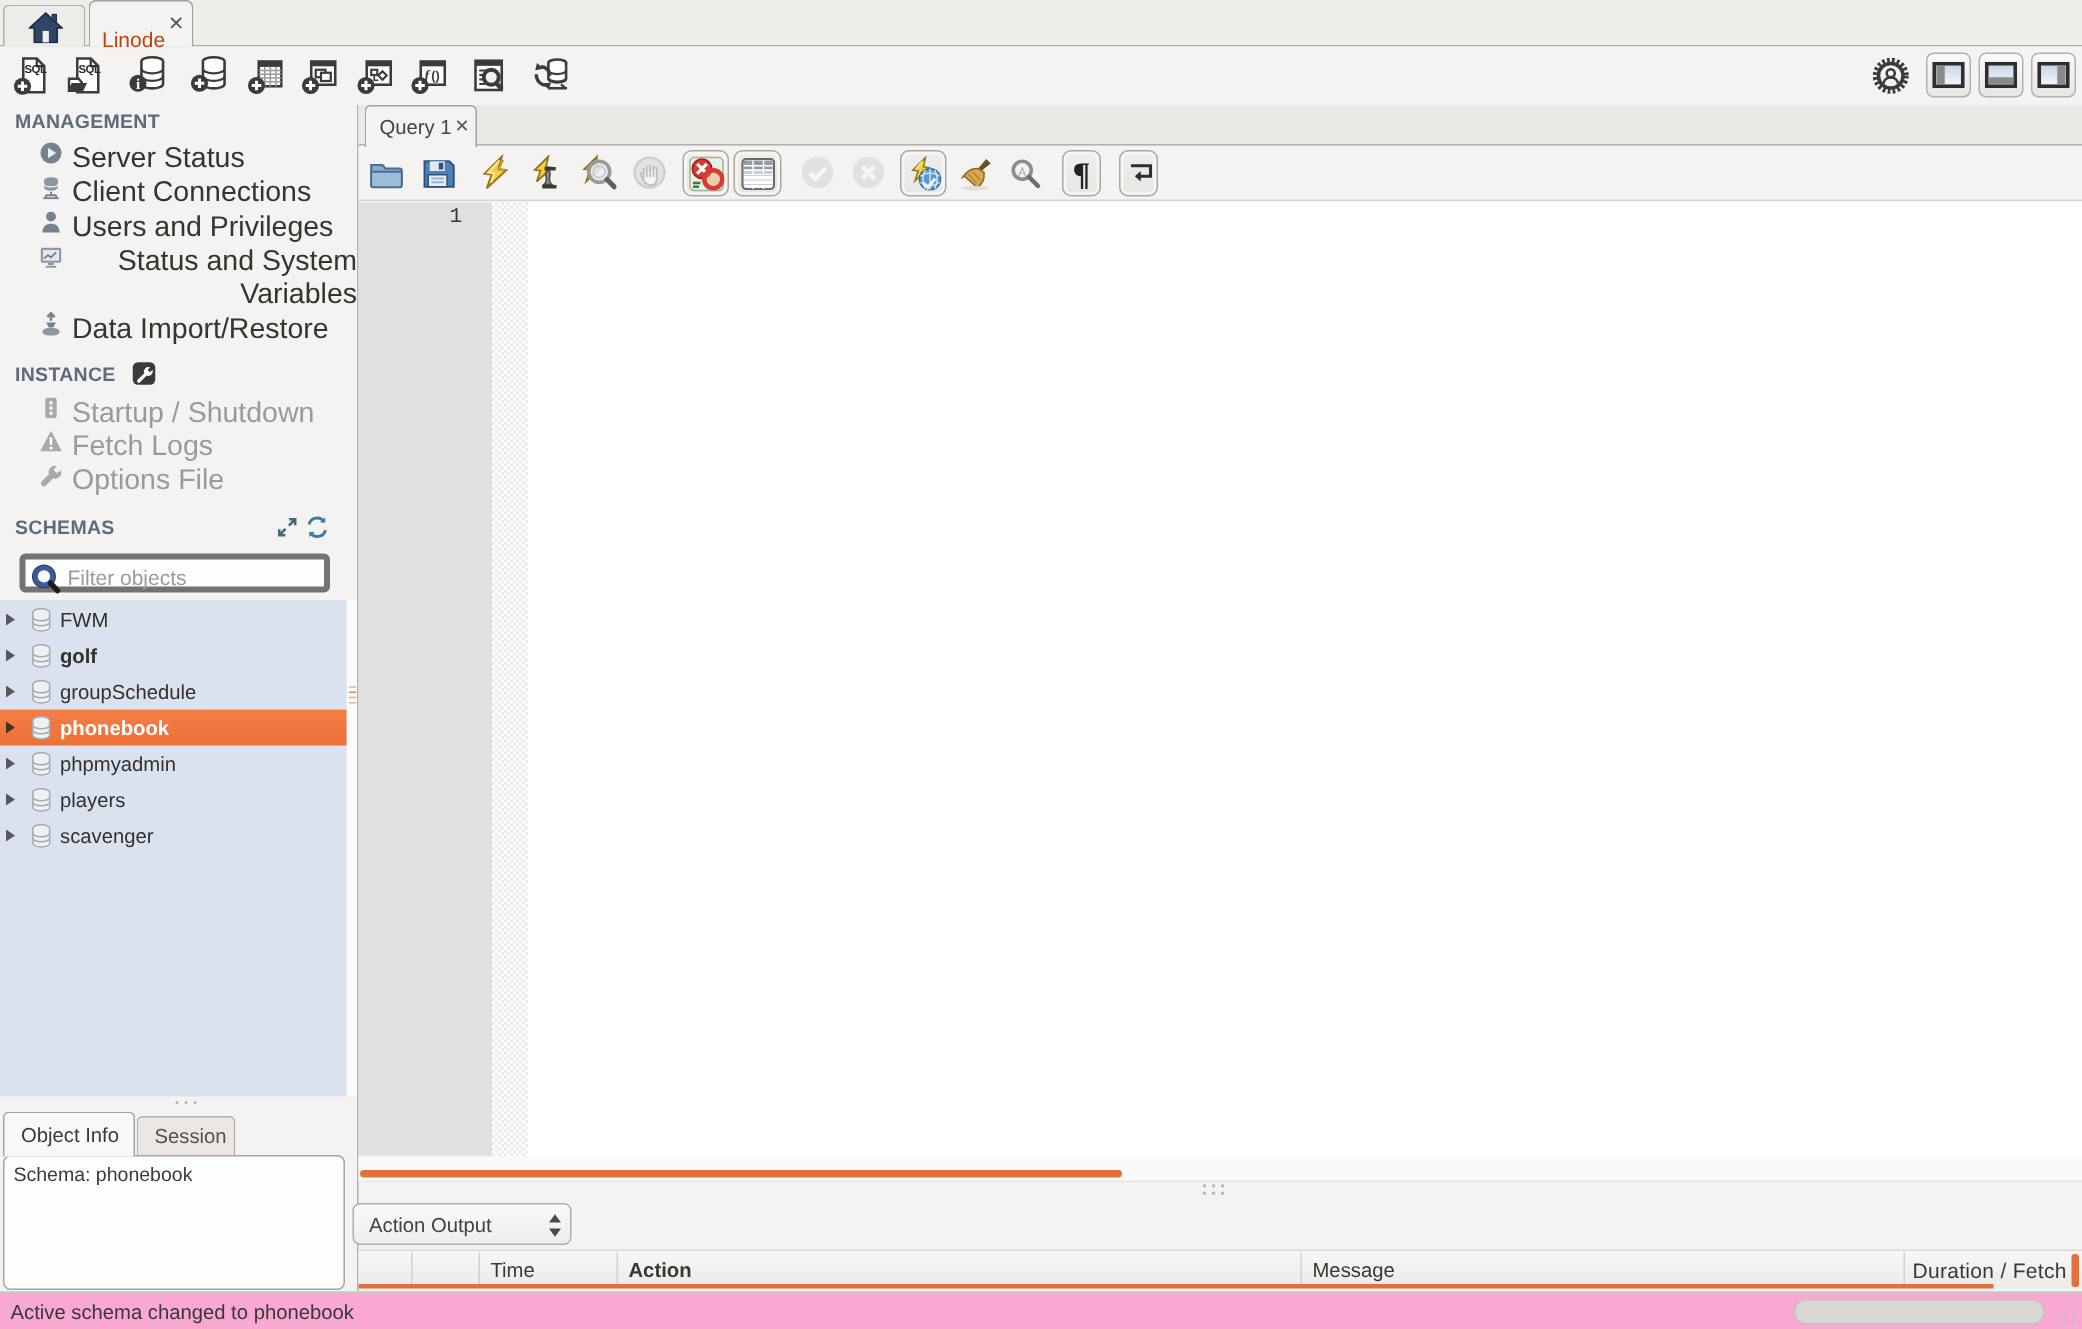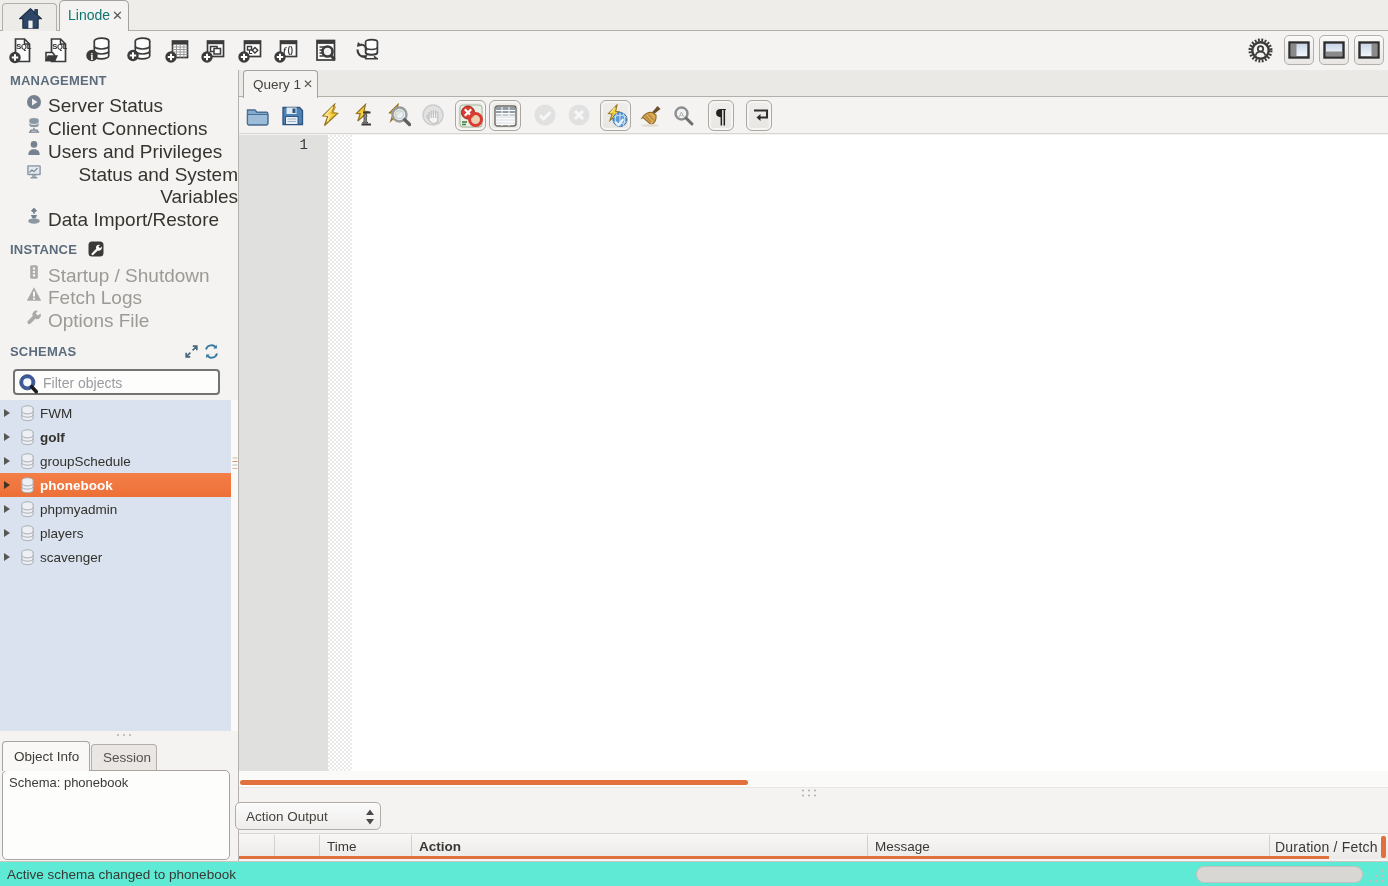--- a/index.html
+++ b/index.html
@@ -4,36 +4,36 @@
 <style>
   * { margin:0; padding:0; box-sizing:border-box; }
   html,body { width:1388px; height:886px; overflow:hidden; }
   body { font-family:"Liberation Sans", sans-serif; background:#f4f3f1; position:relative; color:#3c3c3c; }
   .abs { position:absolute; }
 
   
   #tabbar { left:0; top:0; width:1388px; height:31px; background:#efedea; border-bottom:1px solid #b3afaa; }
   #hometab { left:2px; top:3px; width:55px; height:28px; background:#eeece9; border:1px solid #b3afaa; border-bottom:none; border-radius:4px 4px 0 0; }
   #linodetab { left:59px; top:0px; width:70px; height:31px; background:#f4f3f1; border:1px solid #a5a19c; border-bottom:none; border-radius:5px 5px 0 0; z-index:3; }
-  #linodetab .lbl { position:absolute; left:8px; top:6px; font-size:14px; color:#0f766e; }
+  #linodetab .lbl { position:absolute; left:8px; top:17px; font-size:14px; color:#c2410c; }
   #linodetab .x { position:absolute; left:52px; top:7px; font-size:13px; color:#5a554f; }
 
   
   #maintb { left:0; top:31px; width:1388px; height:39px; background:#f4f3f1; }
 
   .tgl { top:2px; height:31px; background:linear-gradient(#f0eeec,#e8e6e3); border:1px solid #aba7a1; border-radius:6px; box-shadow:inset 0 0 0 2px #f6f5f3; }
   .ptbtn { top:4px; width:30px; height:30px; background:linear-gradient(#fbfaf9,#e8e6e3); border:1px solid #b3b0ab; border-radius:5px; }
   
   #sidebar { left:0; top:70px; width:238px; height:791px; background:#f4f3f1; }
   .sechead { position:absolute; left:10px; font-size:13px; font-weight:bold; color:#5c6c7c; letter-spacing:0.2px; }
   .mrow { position:absolute; left:0; width:238px; height:22px; }
   .mrow .txt { position:absolute; left:48px; top:3px; font-size:19px; color:#36342f;text-align:right; }
   .mrow.dis .txt { color:#9d9a96; }
   .mrow svg { position:absolute; left:26px; top:2px; }
-  #filterbox { left:13px; top:299px; width:207px; height:26px; background:#fdfdfc; border:2px solid #737373; border-radius:4px; }
+  #filterbox { left:13px; top:299px; width:207px; height:26px; background:#fdfdfc; border:4px solid #737373; border-radius:4px; }
   #filterbox .ph { position:absolute; left:28px; top:4px; font-size:14px; color:#9a9aa0; }
   #schemalist { left:0px; top:330px; width:231px; height:331px; background:#d9e2ee; }
   .srow { position:absolute; left:0; width:231px; height:24px; }
   .srow .tri { position:absolute; left:4px; top:8px; width:0; height:0; border-left:6px solid #585858; border-top:4.5px solid transparent; border-bottom:4.5px solid transparent; }
   .srow svg { position:absolute; left:20px; top:4px; }
   .srow .txt { position:absolute; left:40px; top:5px; font-size:13.5px; color:#33312d; }
   .srow.sel { background:linear-gradient(#f47f47,#ec7038); }
   .srow.sel .txt { color:#fff; font-weight:bold; }
   .srow.sel .tri { border-left-color:#433325; }
 
@@ -66,21 +66,21 @@
   
   #combo { left:235px; top:802px; width:146px; height:28px; background:linear-gradient(#fbfafa,#eeedec); border:1px solid #b1ada8; border-radius:5px;padding-left:32px; }
   #combo .t { position:absolute; left:10px; top:6px; font-size:13.5px; color:#45423d; }
   #theader { left:239px; top:833px; width:1149px; height:26px; background:linear-gradient(#f8f7f6,#eceae8); border-top:1px solid #dbd8d4; }
   .hsep { position:absolute; top:1px; width:1px; height:22px; background:#d4d1cd; }
   .htxt { position:absolute; top:5px; font-size:13.5px; color:#3a3832; }
   #oline { left:239px; top:856px; width:1090px; height:3px; background:#e2703d; }
   #ovthumb { left:1381px; top:836px; width:5px; height:22px; background:#e2703d; border-radius:2px; }
 
   
-  #statusbar { left:0; top:861px; width:1388px; height:25px; background:#5eead4; border-top:1px solid #c9c5c1; }
+  #statusbar { left:0; top:861px; width:1388px; height:25px; background:#f9a8d4; border-top:1px solid #c9c5c1; }
   #statusbar .t { position:absolute; left:7px; top:5px; font-size:13.5px; color:#3a3834; }
   #pill { left:1196px; top:866px; width:167px; height:17px; background:#d9d7d4; border:1px solid #c4c1bd; border-radius:8px; }
 </style>
 </head>
 <body>
   <div class="abs" id="tabbar"></div>
   <div class="abs" id="hometab">
     <svg style="position:absolute;left:16px;top:4px;" width="23" height="21" viewBox="0 0 23 21">
       <path d="M11.5 0.8 L0.8 10.6 h3.1 v9.6 h15.2 v-9.6 h3.1 Z" fill="#2e4766" stroke="#1c2f47" stroke-width="1.2"></path>
       <rect x="9.4" y="12.6" width="4.2" height="7.6" fill="#eef0f2"></rect>

